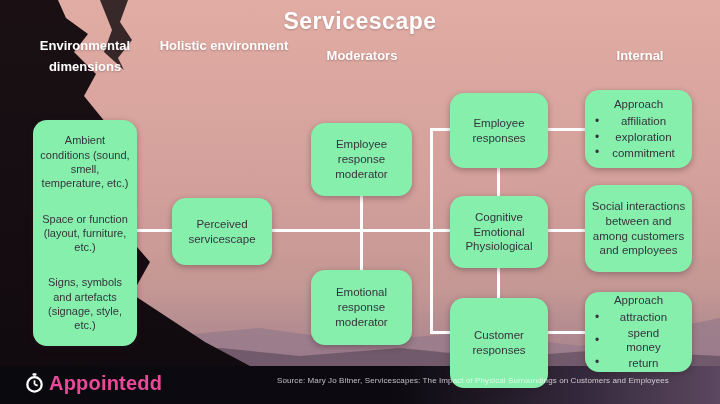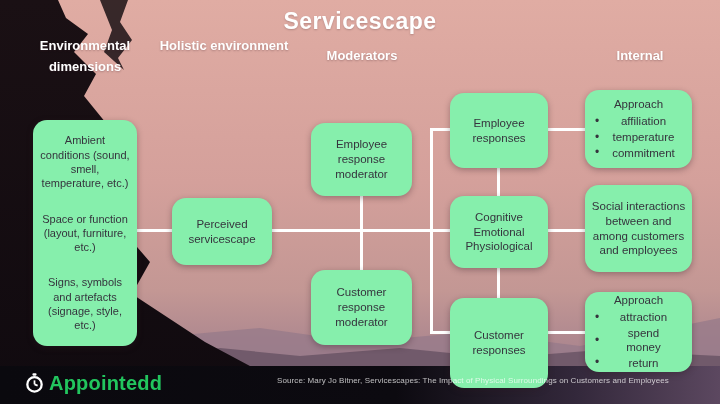--- a/index.html
+++ b/index.html
@@ -29,21 +29,21 @@
     padding:6px 6px;box-sizing:border-box;
     box-shadow:0 2px 6px rgba(45,25,35,.35);
   }
   .box .para{margin:21px 0;}
   .behav-head{margin-bottom:2px;}
   .bullet-row{display:flex;align-items:center;width:100%;}
   .bul{width:14px;text-align:left;padding-left:4px;font-size:12px;}
   .bul-label{flex:1;text-align:center;padding-right:8px;}
   #footer-logo{
     position:absolute;left:24px;top:372px;z-index:3;display:flex;
-    align-items:center;gap:4px;color:#22c55e;
+    align-items:center;gap:4px;color:#ec4899;
   }
   #footer-logo .logo-text{font-size:20px;font-weight:bold;letter-spacing:.2px;}
   #source-line{
     position:absolute;left:277px;top:376px;z-index:3;white-space:nowrap;
     color:rgba(255,255,255,.72);font-size:8px;letter-spacing:.1px;
   }
 </style>
 </head>
 <body>
 
@@ -103,38 +103,38 @@
       <div class="para">Ambient conditions (sound, smell, temperature, etc.)</div>
       <div class="para">Space or function (layout, furniture, etc.)</div>
       <div class="para">Signs, symbols and artefacts (signage, style, etc.)</div>
     </div>
   </div>
 
   <div class="box" style="left:172px;top:198px;width:100px;height:67px;">Perceived servicescape</div>
 
   <div class="box" style="left:311px;top:123px;width:101px;height:73px;">Employee response moderator</div>
 
-  <div class="box" style="left:311px;top:270px;width:101px;height:75px;">Customer response moderator</div>
+  <div class="box" style="left:311px;top:270px;width:101px;height:75px;">Emotional response moderator</div>
 
   <div class="box" style="left:450px;top:93px;width:98px;height:75px;">Employee responses</div>
 
   <div class="box" style="left:450px;top:196px;width:98px;height:72px;">Cognitive Emotional Physiological</div>
 
   <div class="box" style="left:450px;top:298px;width:98px;height:90px;">Customer responses</div>
 
   <div class="box" style="left:585px;top:90px;width:107px;height:78px;">
     <div style="width:100%;">
       <div class="behav-head">Approach</div>
       <div class="bullet-row">
         <span class="bul">•</span>
         <span class="bul-label">affiliation</span>
       </div>
       <div class="bullet-row">
         <span class="bul">•</span>
-        <span class="bul-label">temperature</span>
+        <span class="bul-label">exploration</span>
       </div>
       <div class="bullet-row">
         <span class="bul">•</span>
         <span class="bul-label">commitment</span>
       </div>
     </div>
   </div>
 
   <div class="box" style="left:585px;top:185px;width:107px;height:87px;">Social interactions between and among customers and employees</div>
 

